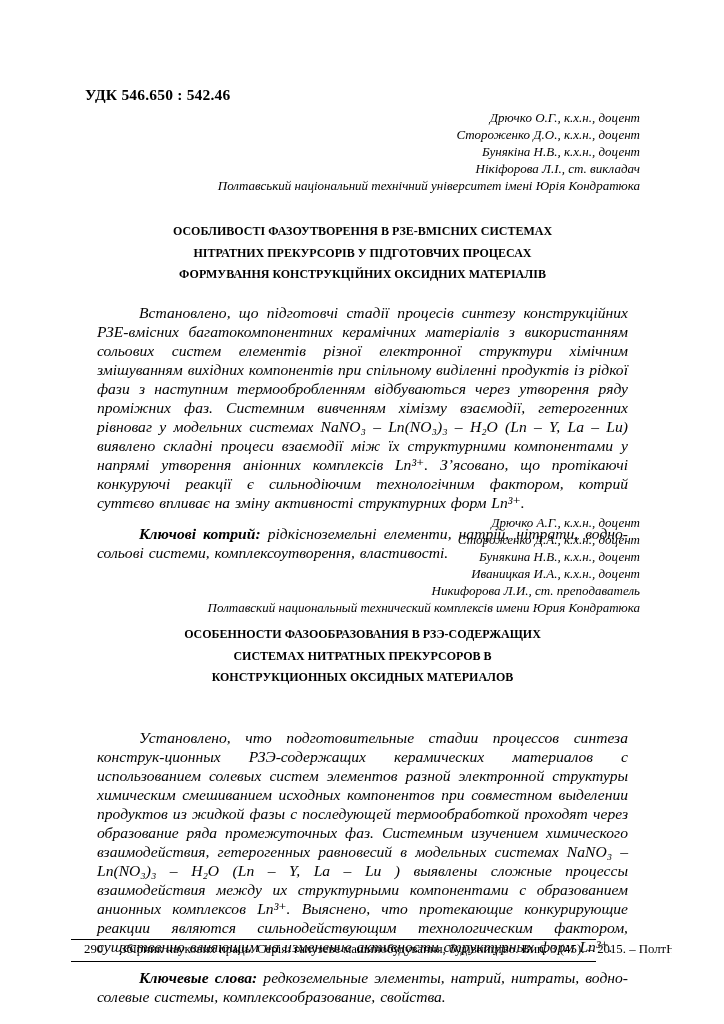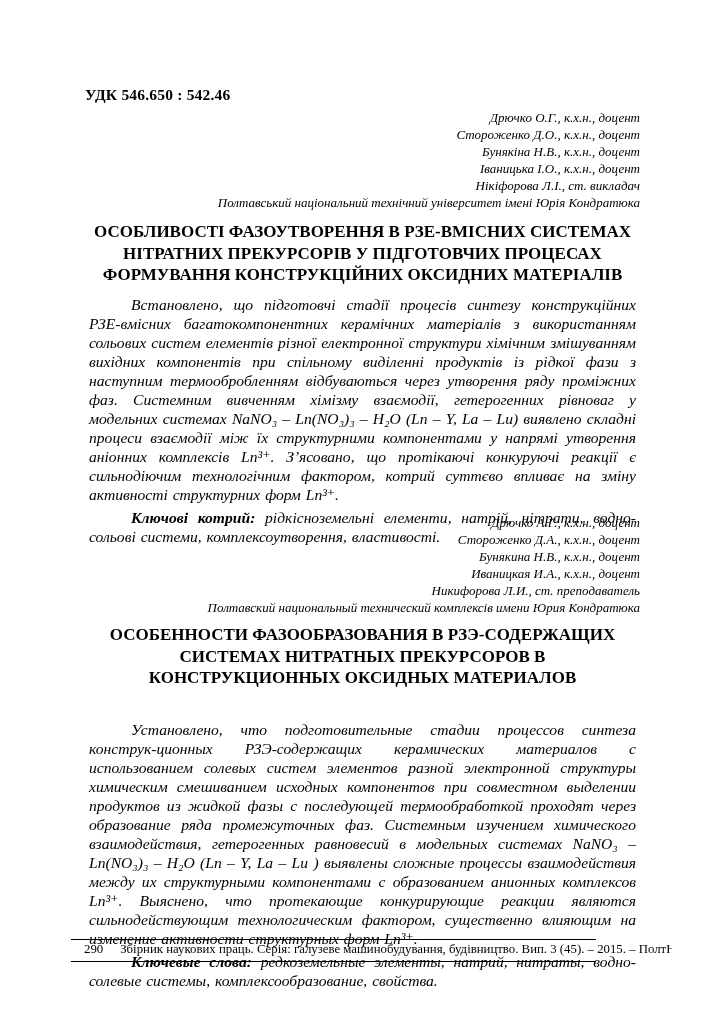--- a/index.html
+++ b/index.html
@@ -31,36 +31,36 @@
     text-align: right;
     font-style: italic;
     font-size: 13px;
     line-height: 17px;
   }
   .authors-uk { top: 109px; }
   .authors-ru { top: 514px; }
   .article-title {
     text-align: center;
     font-weight: bold;
-    font-size: 17px;
+    font-size: 12px;
     line-height: 21.5px;
   }
   .title-uk { top: 221px; }
   .title-ru { top: 624px; }
   .body-block {
     font-style: italic;
     font-size: 15.6px;
     line-height: 19px;
     text-align: justify;
     word-spacing: 1px;
   }
   .body-uk { top: 291px; }
   .body-ru { top: 716px; }
   .body-block p {
-    margin: 4px;
+    margin: 12px;
     text-indent: 42px;
   }
   .kw-label {
     font-weight: bold;
   }
   .footer {
     position: absolute;
     left: 71px;
     right: 76px;
     top: 939px;
@@ -82,21 +82,20 @@
 <body>
 
 <div class="page">
 
   <div class="block udc">УДК 546.650 : 542.46</div>
 
   <div class="block authors authors-uk">
     <div>Дрючко О.Г., к.х.н., доцент</div>
     <div>Стороженко Д.О., к.х.н., доцент</div>
     <div>Бунякіна Н.В., к.х.н., доцент</div>
-    <div>Іваницька І.О., к.х.н., доцент</div>
     <div>Нікіфорова Л.І., ст. викладач</div>
     <div>Полтавський національний технічний університет імені Юрія Кондратюка</div>
   </div>
 
   <div class="block article-title title-uk">
     <div>ОСОБЛИВОСТІ ФАЗОУТВОРЕННЯ В РЗЕ-ВМІСНИХ СИСТЕМАХ</div>
     <div>НІТРАТНИХ ПРЕКУРСОРІВ У ПІДГОТОВЧИХ ПРОЦЕСАХ</div>
     <div>ФОРМУВАННЯ КОНСТРУКЦІЙНИХ ОКСИДНИХ МАТЕРІАЛІВ</div>
   </div>
 

